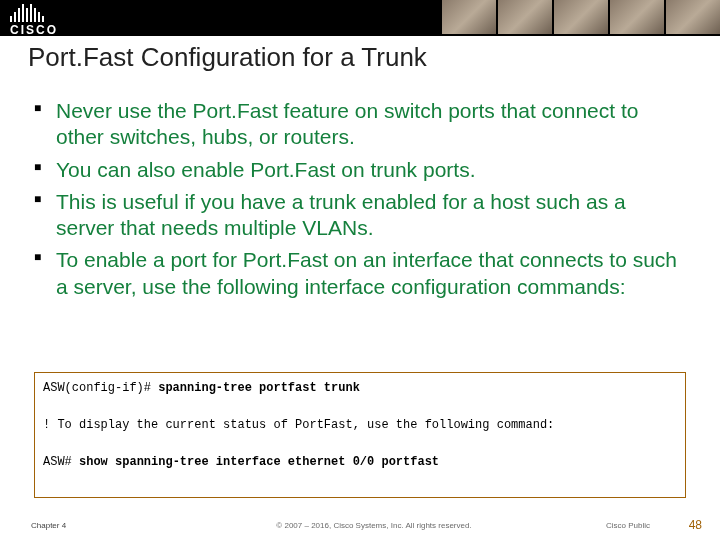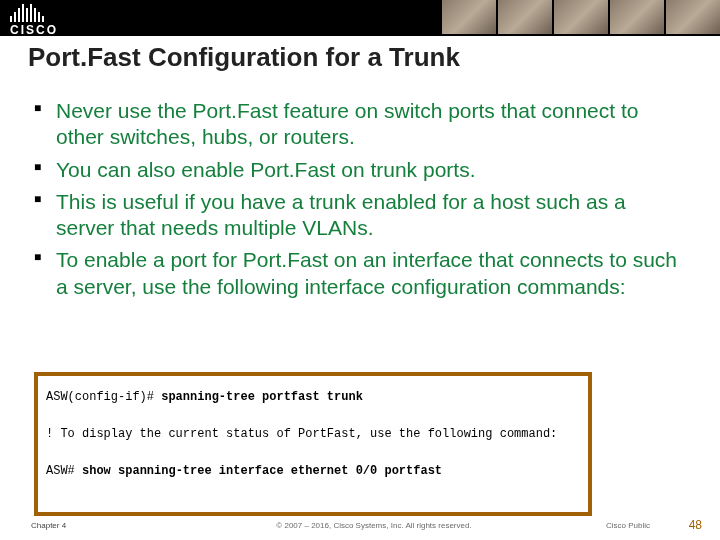--- a/index.html
+++ b/index.html
@@ -11,29 +11,29 @@
   .header .logo-area { position: absolute; left: 10px; top: 4px; color: #fff; }
   .logo-bars { display: inline-block; }
   .logo-bars span { display: inline-block; width: 2px; background: #fff; margin-right: 2px; vertical-align: bottom; }
   .lb1 { height: 6px; } .lb2 { height: 10px; } .lb3 { height: 14px; } .lb4 { height: 18px; } .lb5 { height: 14px; }
   .logo-text { font-size: 12px; letter-spacing: 2px; font-weight: bold; margin-top: 1px; }
   .header .photo-strip { position: absolute; right: 0; top: 0; height: 34px; width: 280px; display: flex; }
   .photo-strip .ph { flex: 1; margin-left: 2px; background: linear-gradient(135deg,#8a7a6a 0%, #b9aa97 50%, #6d5f51 100%); }
   .header-rule { position: absolute; left: 0; top: 34px; width: 100%; height: 2px; background: #000; }
 
   
-  .title { position: absolute; left: 28px; top: 42px; font-size: 26px; font-weight: bold; color: #222; text-align: right; }
+  .title { position: absolute; left: 28px; top: 42px; font-size: 26px; font-weight: normal; color: #222; text-align: right; }
 
   
   .body { position: absolute; left: 34px; top: 98px; width: 650px; }
   .bullet { position: relative; padding-left: 22px; font-size: 21px; line-height: 1.25; margin-bottom: 6px; color: #15803d; }
   .bullet::before { content: "■"; position: absolute; left: 0; top: 3px; font-size: 12px; color: #000; }
 
   
-  .codebox { position: absolute; left: 34px; top: 372px; width: 558px; border: 4px solid #a16207; background: #fff; padding: 12px 8px; }
+  .codebox { position: absolute; left: 34px; top: 372px; width: 652px; border: 1px solid #a16207; background: #fff; padding: 6px 8px; }
   .codebox .line { font-family: "Courier New", monospace; font-size: 12px; line-height: 1.55; white-space: pre; color: #000; }
   .codebox .bold { font-weight: bold; }
 
   
   .footer-left { position: absolute; left: 31px; bottom: 10px; font-size: 8px; color: #444; }
   .footer-center { position: absolute; left: 0; right: 0; bottom: 10px; text-align: center; font-size: 8px; color: #6b6b6b; padding-left: 28px; }
   .footer-right-label { position: absolute; right: 70px; bottom: 10px; font-size: 8px; color: #6b6b6b; }
   .footer-page { position: absolute; right: 18px; bottom: 8px; font-size: 12px; color: #a16207; }
 </style>
 </head>

